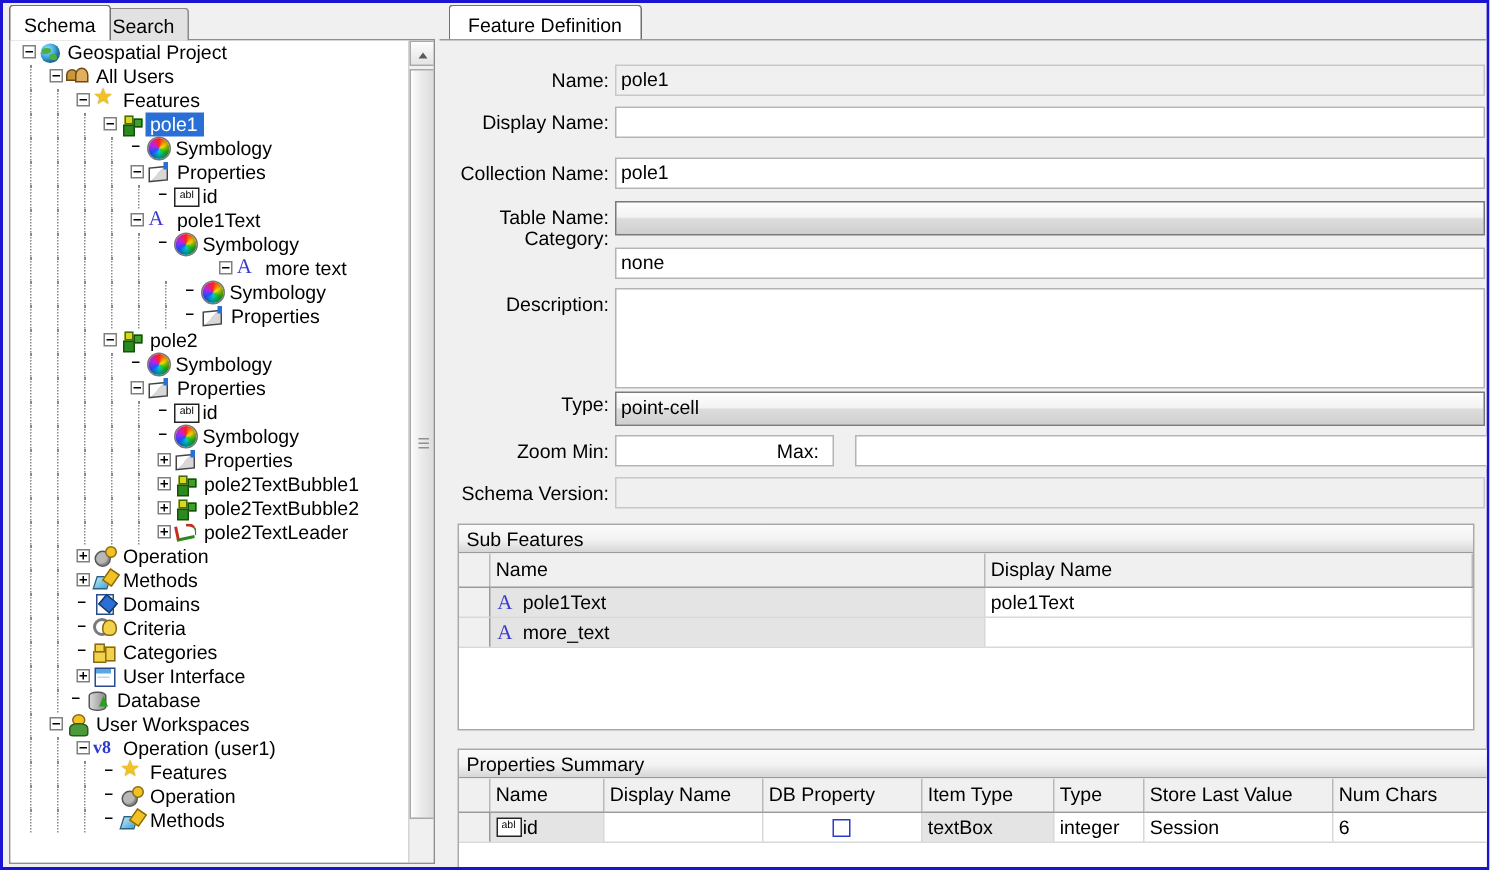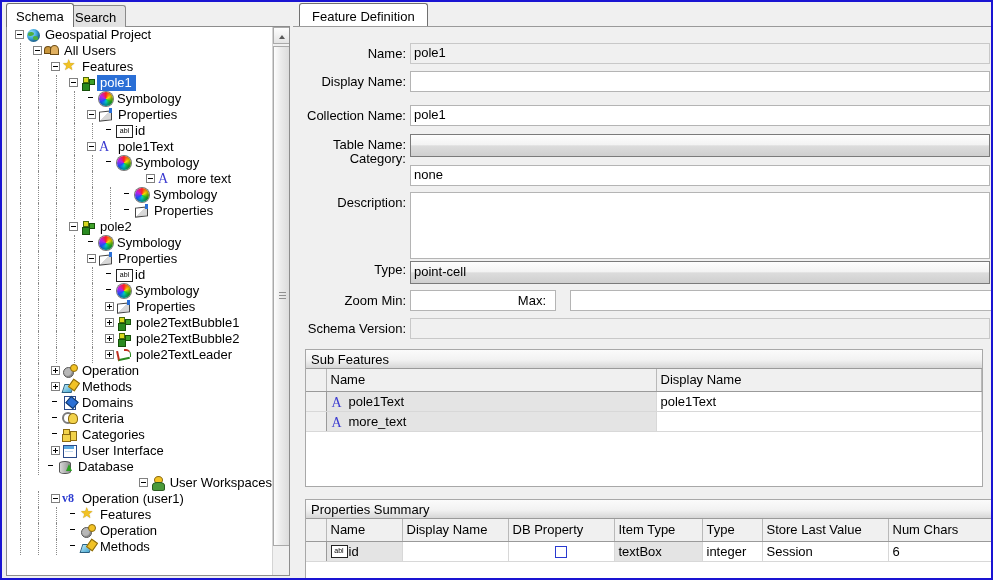--- a/index.html
+++ b/index.html
@@ -326,21 +326,21 @@
           <div class="tnode" style="padding-left: 98px; top: 0px;"><span class="dots" style="left: 13px;"></span><span class="dots" style="left: 31px;"></span><span class="dots" style="left: 49px;"></span><span class="dots" style="left: 67px;"></span><span class="dots" style="left: 85px;"></span><span class="exp plus"></span><span class="ico ic-feat"></span><span class="lbl">pole2TextBubble1</span></div>
           <div class="tnode" style="padding-left: 98px; top: 0px;"><span class="dots" style="left: 13px;"></span><span class="dots" style="left: 31px;"></span><span class="dots" style="left: 49px;"></span><span class="dots" style="left: 67px;"></span><span class="dots" style="left: 85px;"></span><span class="exp plus"></span><span class="ico ic-feat"></span><span class="lbl">pole2TextBubble2</span></div>
           <div class="tnode" style="padding-left: 98px; top: 0px;"><span class="dots" style="left: 13px;"></span><span class="dots" style="left: 31px;"></span><span class="dots" style="left: 49px;"></span><span class="dots" style="left: 67px;"></span><span class="dots" style="left: 85px;"></span><span class="exp plus"></span><span class="ico ic-leader"></span><span class="lbl">pole2TextLeader</span></div>
           <div class="tnode" style="padding-left: 44px; top: 0px;"><span class="dots" style="left: 13px;"></span><span class="dots" style="left: 31px;"></span><span class="exp plus"></span><span class="ico ic-gear"></span><span class="lbl">Operation</span></div>
           <div class="tnode" style="padding-left: 44px; top: 0px;"><span class="dots" style="left: 13px;"></span><span class="dots" style="left: 31px;"></span><span class="exp plus"></span><span class="ico ic-meth"></span><span class="lbl">Methods</span></div>
           <div class="tnode" style="padding-left: 44px; top: 0px;"><span class="dots" style="left: 13px;"></span><span class="dots" style="left: 31px;"></span><span class="exp none"></span><span class="ico ic-dom"></span><span class="lbl">Domains</span></div>
           <div class="tnode" style="padding-left: 44px; top: 0px;"><span class="dots" style="left: 13px;"></span><span class="dots" style="left: 31px;"></span><span class="exp none"></span><span class="ico ic-crit"></span><span class="lbl">Criteria</span></div>
           <div class="tnode" style="padding-left: 44px; top: 0px;"><span class="dots" style="left: 13px;"></span><span class="dots" style="left: 31px;"></span><span class="exp none"></span><span class="ico ic-cat"></span><span class="lbl">Categories</span></div>
           <div class="tnode" style="padding-left: 44px; top: 0px;"><span class="dots" style="left: 13px;"></span><span class="dots" style="left: 31px;"></span><span class="exp plus"></span><span class="ico ic-ui"></span><span class="lbl">User Interface</span></div>
           <div class="tnode" style="padding-left: 40px; top: 0px;"><span class="dots" style="left: 13px;"></span><span class="dots" style="left: 31px;"></span><span class="exp none"></span><span class="ico ic-db"></span><span class="lbl">Database</span></div>
-          <div class="tnode" style="padding-left: 26px; top: 0px; text-align: right;"><span class="dots" style="left: 13px;"></span><span class="exp"></span><span class="ico ic-uw"></span><span class="lbl">User Workspaces</span></div>
+          <div class="tnode" style="padding-left: 26px; top: 0px;"><span class="dots" style="left: 13px;"></span><span class="exp"></span><span class="ico ic-uw"></span><span class="lbl">User Workspaces</span></div>
           <div class="tnode" style="padding-left: 44px; top: 0px;"><span class="dots" style="left: 13px;"></span><span class="dots" style="left: 31px;"></span><span class="exp"></span><span class="ico ic-v8"></span><span class="lbl">Operation (user1)</span></div>
           <div class="tnode" style="padding-left: 62px; top: 0px;"><span class="dots" style="left: 13px;"></span><span class="dots" style="left: 31px;"></span><span class="dots" style="left: 49px;"></span><span class="exp none"></span><span class="ico ic-star"></span><span class="lbl">Features</span></div>
           <div class="tnode" style="padding-left: 62px; top: 0px;"><span class="dots" style="left: 13px;"></span><span class="dots" style="left: 31px;"></span><span class="dots" style="left: 49px;"></span><span class="exp none"></span><span class="ico ic-gear"></span><span class="lbl">Operation</span></div>
           <div class="tnode" style="padding-left: 62px; top: 0px;"><span class="dots" style="left: 13px;"></span><span class="dots" style="left: 31px;"></span><span class="dots" style="left: 49px;"></span><span class="exp none"></span><span class="ico ic-meth"></span><span class="lbl">Methods</span></div>
         </div>
 
       <div id="tree-scroll">
         <div id="sb-up"></div>
         <div id="sb-thumb">
           <div id="sb-grip">

